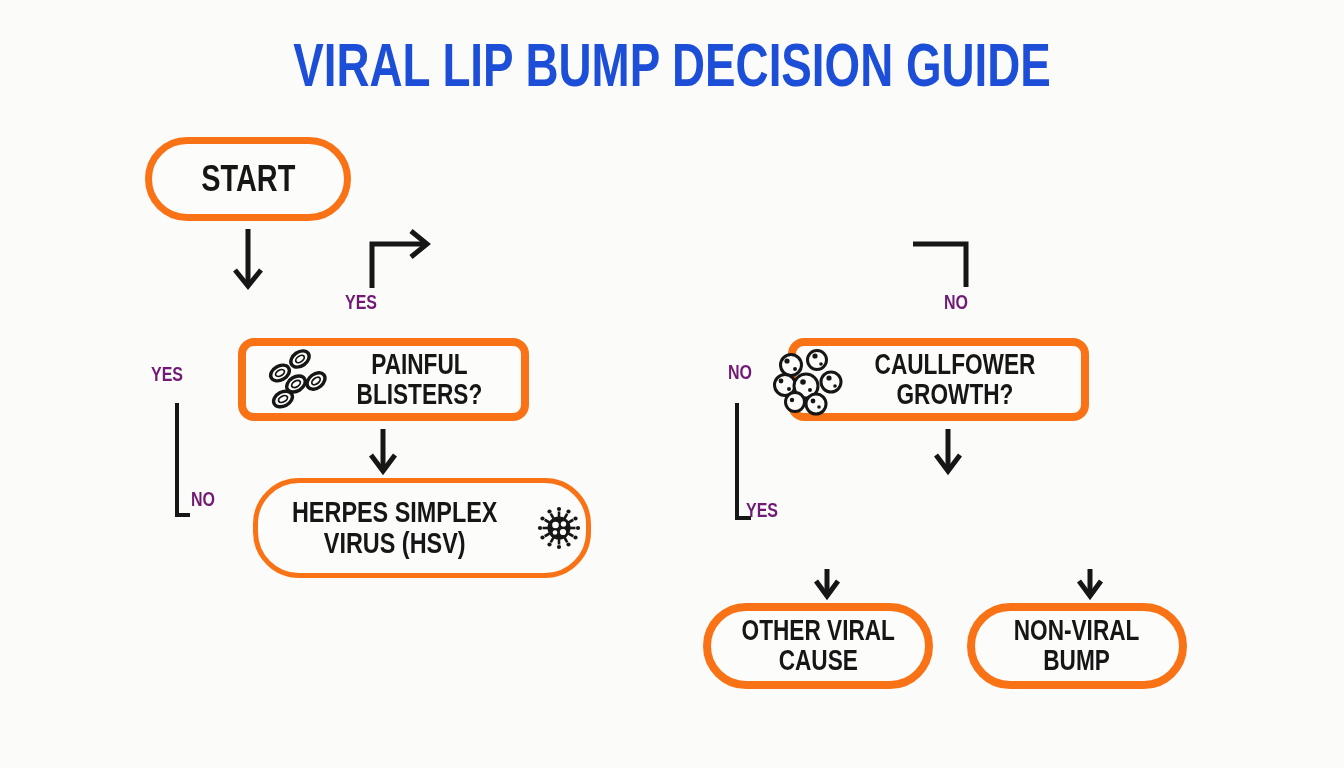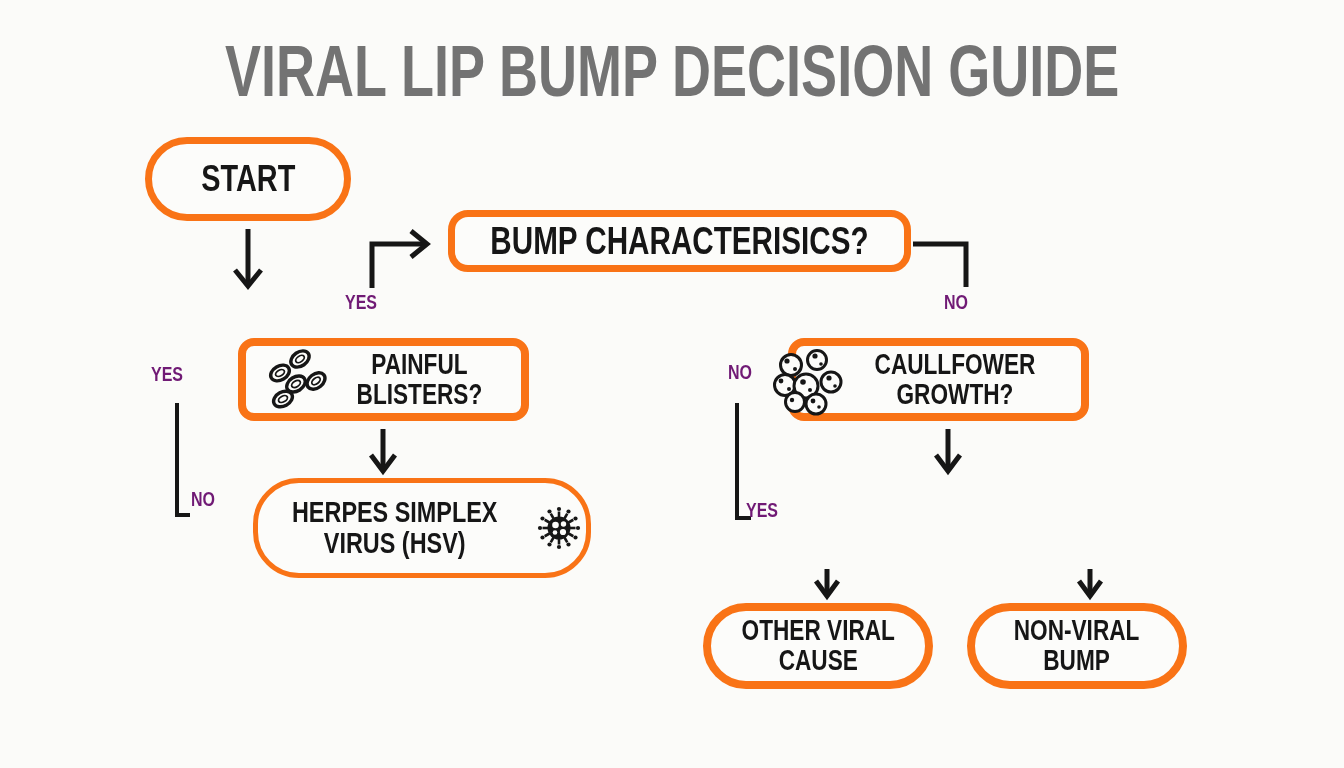--- a/index.html
+++ b/index.html
@@ -3,21 +3,21 @@
 <meta charset="utf-8">
 <style>
   html,body{margin:0;padding:0;}
   .canvas{
     position:relative;width:1344px;height:768px;overflow:hidden;
     background:#fbfbf9;color:#161616;
     font-family:"Liberation Sans",sans-serif;font-weight:700;
   }
   .title{
     position:absolute;left:0;right:0;top:30px;margin:0;
-    text-align:center;font-size:72px;font-weight:700;color:#737373;
+    text-align:center;font-size:61px;font-weight:700;color:#1d4ed8;
     letter-spacing:0px;white-space:nowrap;
   }
   .cond{display:inline-block;transform:scaleX(0.78);transform-origin:50% 50%;white-space:nowrap;}
   .cond-title{display:inline-block;transform:scaleX(0.75);transform-origin:50% 50%;white-space:nowrap;}
   .cond-left{display:inline-block;transform:scaleX(0.8);transform-origin:0 50%;white-space:nowrap;}
   .node{
     position:absolute;box-sizing:border-box;display:flex;align-items:center;justify-content:center;
     background:#fcfcfa;border:8px solid #f97316;color:#161616;text-align:center;
   }
   .txt{text-align:center;line-height:1.02;}
@@ -121,23 +121,20 @@
     <g>
       <line class="shaft" x1="1090" y1="569" x2="1090" y2="593"></line>
       <polyline class="head" points="1079,581 1090,596 1101,581"></polyline>
     </g>
   </svg>
 
   <div class="node" id="n-start">
     <span class="cond">START</span>
   </div>
 
-  <div class="node" id="n-bump">
-    <span class="cond">BUMP CHARACTERISICS?</span>
-  </div>
 
   <div class="node" id="n-blisters">
     <svg class="side-icon" width="86" height="75" viewBox="0 0 86 75">
       <g fill="#fcfcfa" stroke="#161616">
         <g transform="translate(50,17) rotate(-35)">
             <ellipse rx="10" ry="7" stroke-width="3.4"></ellipse>
             <ellipse rx="4.8" ry="2.9" stroke-width="1.8"></ellipse>
           </g>
         <g transform="translate(30,31) rotate(-30)">
             <ellipse rx="10" ry="7" stroke-width="3.4"></ellipse>

